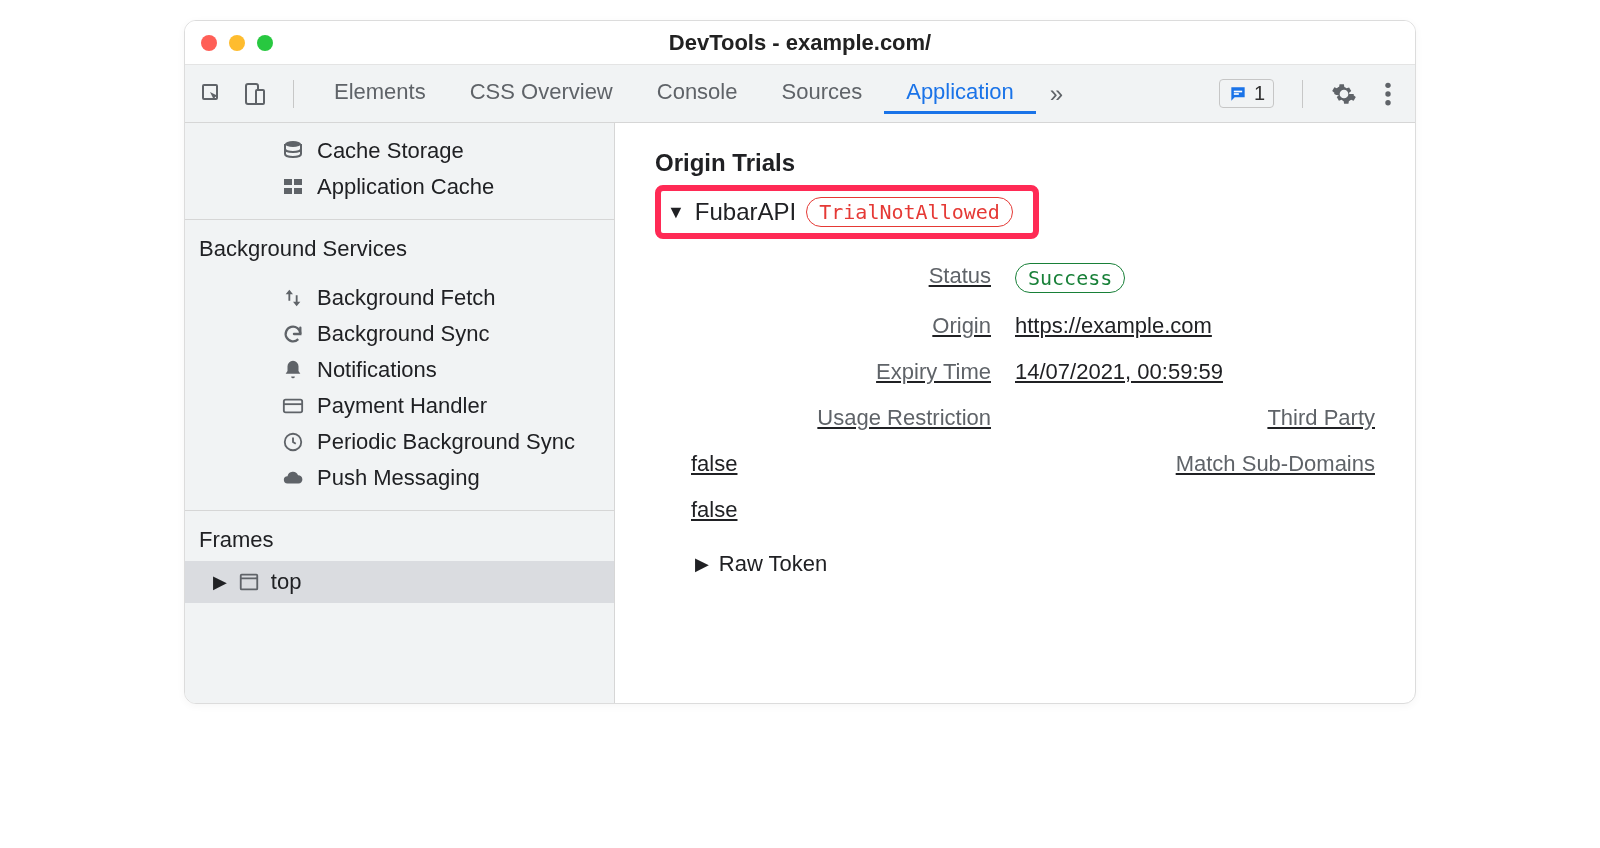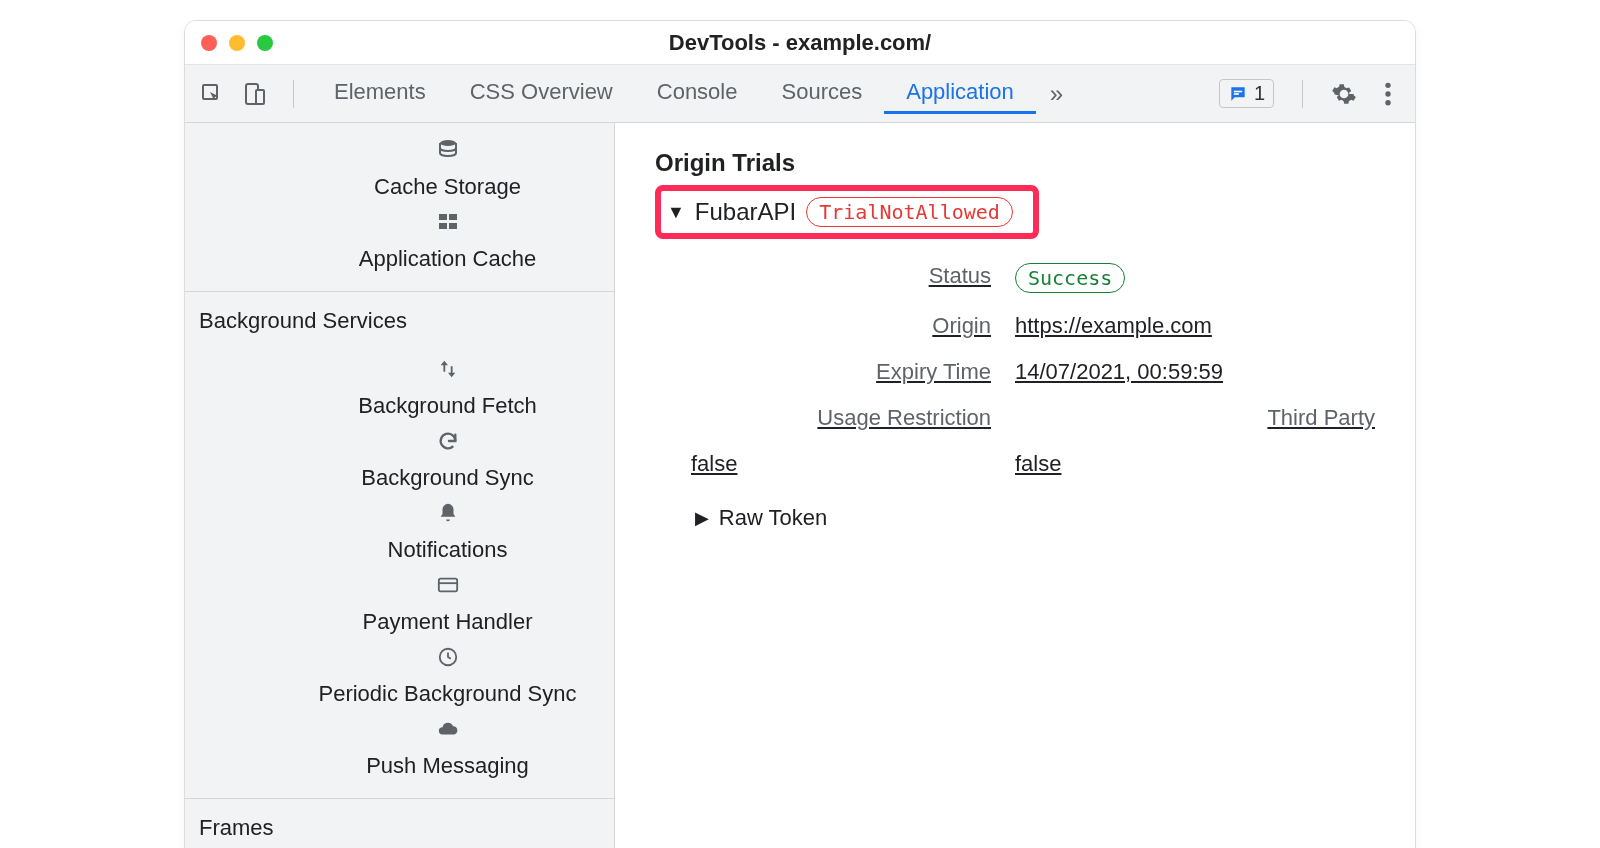--- a/index.html
+++ b/index.html
@@ -75,21 +75,21 @@
     font-size: 22px;
   }
   .side-section { padding: 10px 0 8px 0; }
   .side-row {
     display: flex; align-items: center; gap: 12px;
     padding: 5px 0 5px 58px;
     color: #202124;
     cursor: pointer;
   }
   .side-icon { width: 24px; height: 24px; color: #5f6368; flex-shrink: 0; display:flex; align-items:center; justify-content:center; }
-  .side-row.indent1 { padding-left: 96px; flex-direction: column; }
+  .side-row.indent1 { padding-left: 96px; }
   .side-header {
     padding: 10px 14px 8px 14px;
     font-size: 22px;
     color: #202124;
   }
   .side-divider { height: 1px; background: #d6d6d6; margin: 6px 0; }
   .frames-row {
     display: flex; align-items: center; gap: 10px;
     padding: 8px 0 8px 28px;
     background: #dadce0;
@@ -318,20 +318,21 @@
         <div class="kv-value">https://example.com</div>
 
         <div class="kv-label">Expiry Time</div>
         <div class="kv-value">14/07/2021, 00:59:59</div>
 
         <div class="kv-label">Usage Restriction</div>
 
         <div class="kv-label">Third Party</div>
         <div class="kv-value">false</div>
 
+        <div class="kv-label">Match Sub-Domains</div>
         <div class="kv-value">false</div>
       </div>
 
       <div class="raw-token">
         <span class="disclosure">▶</span>
         <span>Raw Token</span>
       </div>
     </div>
   </div>
 </div>

